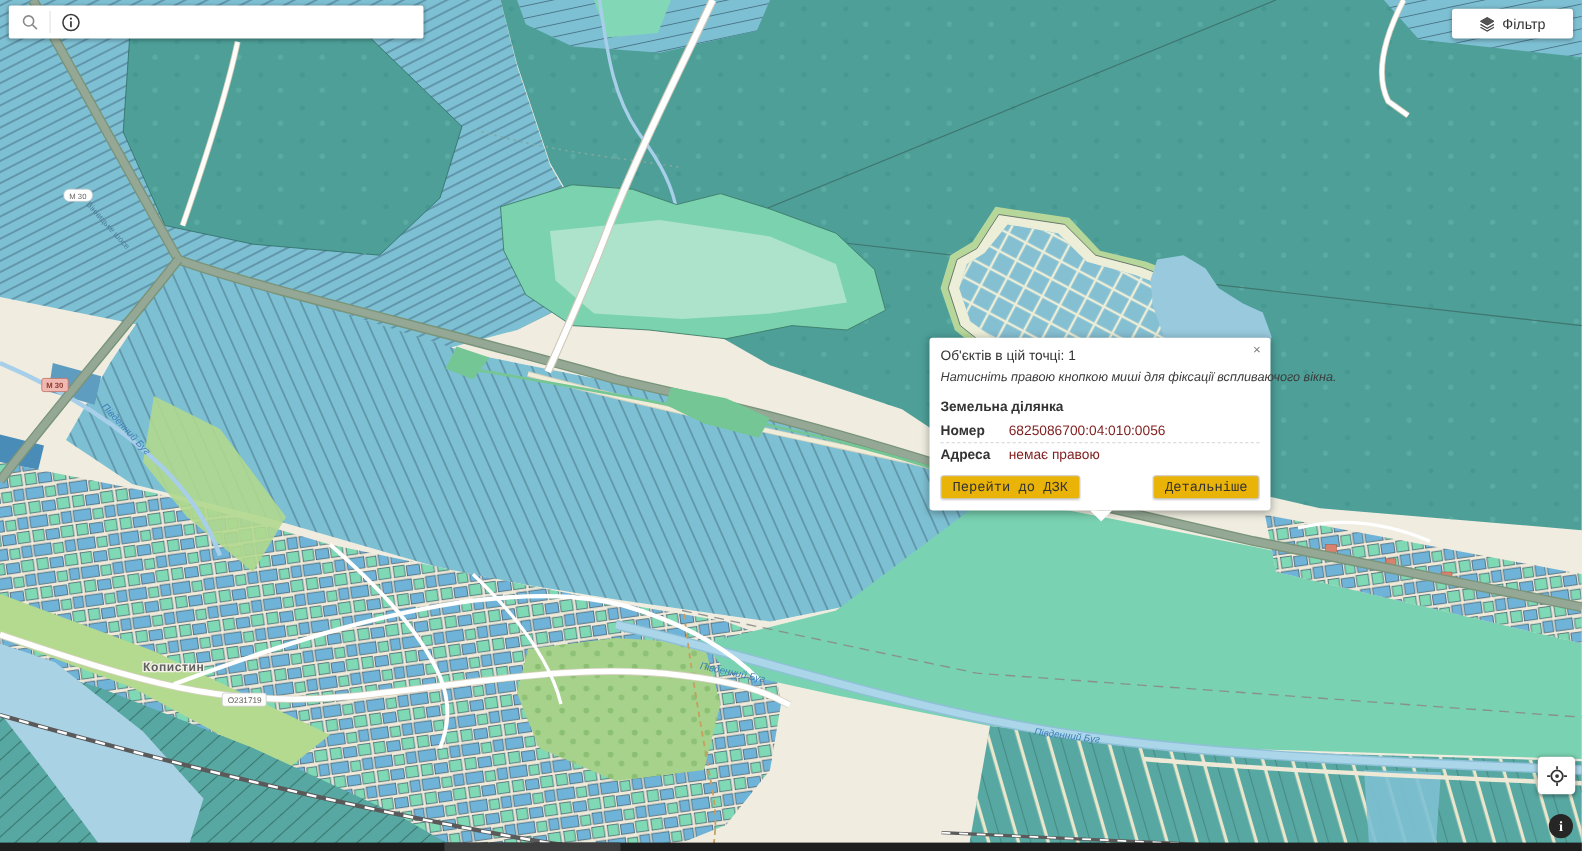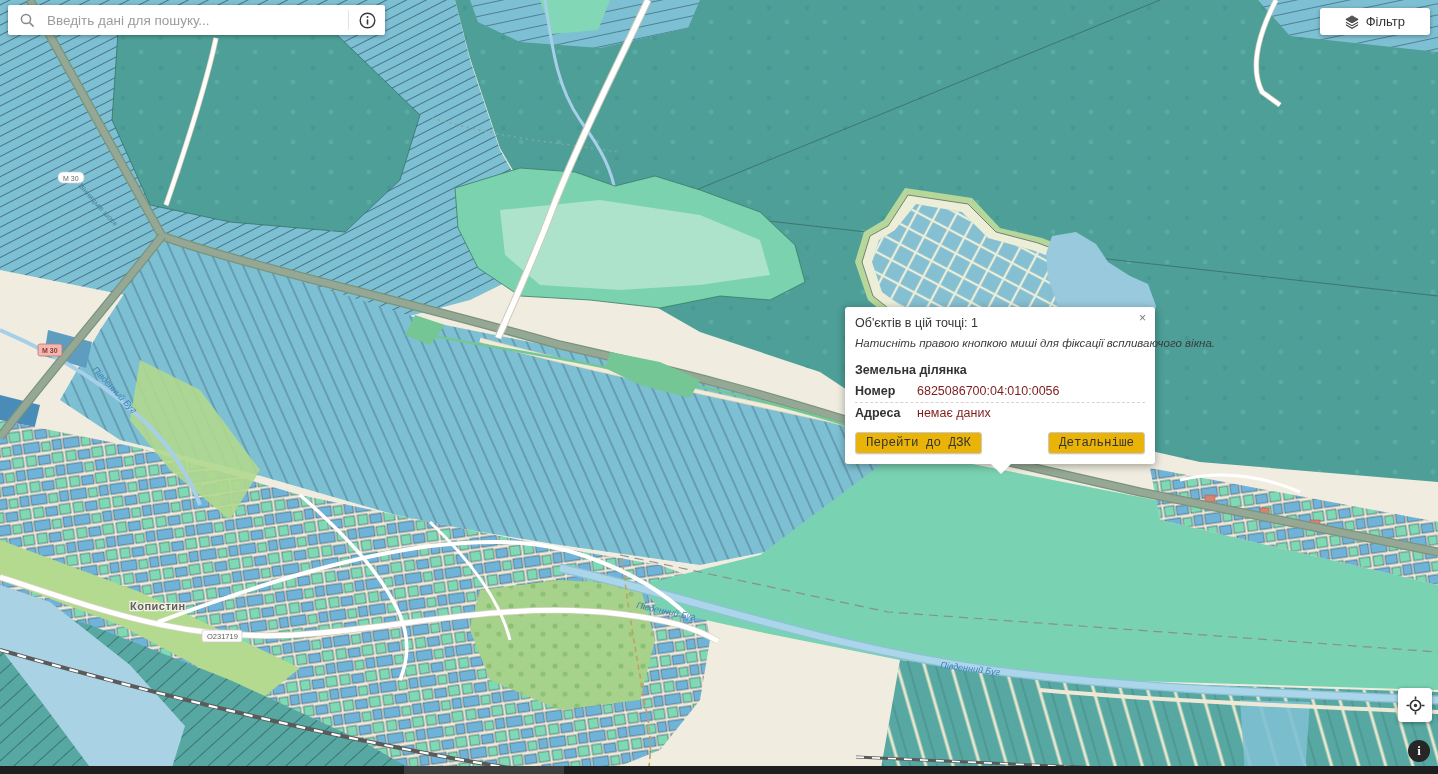--- a/index.html
+++ b/index.html
@@ -277,21 +277,20 @@
   </g>
 </svg>
 
 <div class="search-bar">
   <span class="search-icon">
     <svg width="15" height="15" viewBox="0 0 15 15">
         <circle cx="6" cy="6" r="4.6" fill="none" stroke="#8a8a8a" stroke-width="1.5"></circle>
         <path d="M9.6 9.6 L13.6 13.6" stroke="#8a8a8a" stroke-width="1.5"></path>
       </svg>
   </span>
-  <input class="search-input" type="text" placeholder="Введіть дані для пошуку..." style="">
   <span class="v-divider"></span>
   <button class="info-btn" title="">
     <svg width="17" height="17" viewBox="0 0 17 17">
       <circle cx="8.5" cy="8.5" r="7.3" fill="none" stroke="#3a3a3a" stroke-width="1.4"></circle>
       <circle cx="8.5" cy="5" r="1" fill="#3a3a3a"></circle>
       <rect x="7.7" y="7.2" width="1.6" height="5.6" rx=".8" fill="#3a3a3a"></rect>
     </svg>
   </button>
 </div>
 
@@ -309,21 +308,21 @@
   <div class="popup-objects">Об'єктів в цій точці: 1</div>
   <div class="popup-hint">Натисніть правою кнопкою миші для фіксації вспливаючого вікна.</div>
   <div class="popup-title">Земельна ділянка</div>
   <div class="popup-table">
     <div class="popup-row">
       <span class="lbl">Номер</span>
       <span class="val">6825086700:04:010:0056</span>
     </div>
     <div class="popup-row">
       <span class="lbl">Адреса</span>
-      <span class="val">немає даних</span>
+      <span class="val">немає правою</span>
     </div>
   </div>
   <div class="popup-actions">
     <button class="popup-btn">Перейти до ДЗК</button>
     <button class="popup-btn">Детальніше</button>
   </div>
 </div>
 
 <button class="locate-btn">
   <svg width="19" height="19" viewBox="0 0 19 19">

